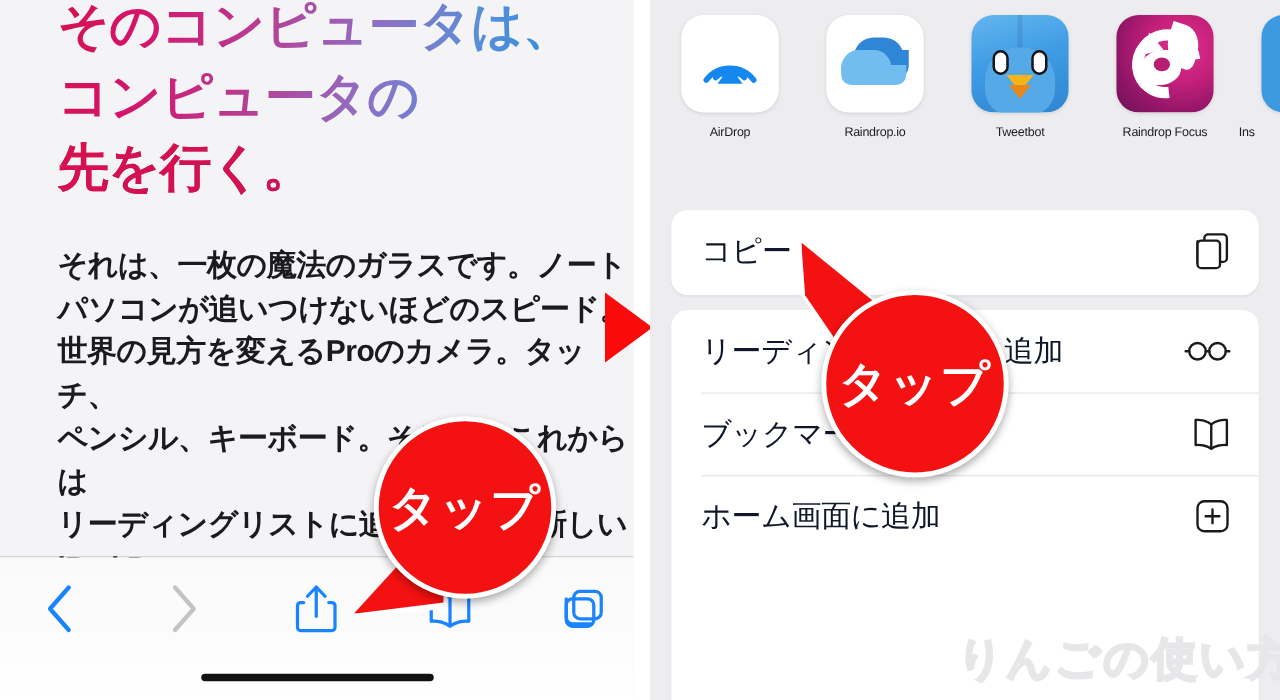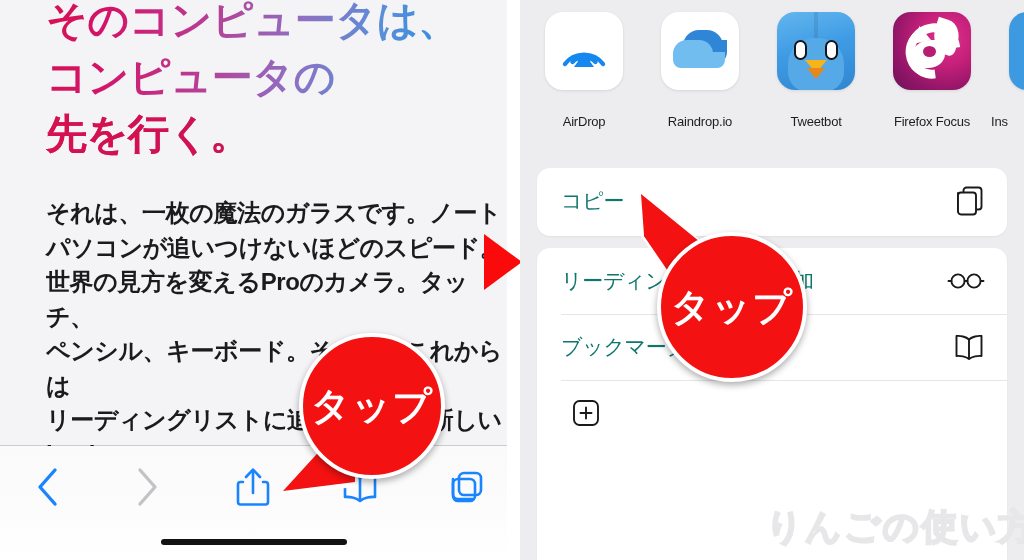--- a/index.html
+++ b/index.html
@@ -84,21 +84,21 @@
   }
   .app-cell{
     position:absolute;top:0;width:116px;text-align:center;
   }
   .app-tile{
     width:78px;height:78px;border-radius:18px;margin:0 auto;
     position:relative;overflow:hidden;
     box-shadow:0 1px 3px rgba(0,0,0,0.10);
   }
   .app-label{
-    margin-top:24px;font-size:13px;color:#1d1d1f;
+    margin-top:11px;font-size:10px;color:#1d1d1f;
     letter-spacing:-0.2px;white-space:nowrap;
     overflow:hidden;
   }
   .app-tile.white{background:#ffffff;}
 
   
   .cloud-back{position:absolute;left:22px;top:18px;width:40px;height:32px;border-radius:16px;background:#2f86d6;}
   .cloud-back2{position:absolute;left:38px;top:28px;width:28px;height:24px;border-radius:0 0 12px 12px;background:#2f86d6;}
   .cloud-front{position:absolute;left:12px;top:28px;width:40px;height:28px;border-radius:14px;background:#72bdf0;}
   .cloud-front2{position:absolute;left:12px;top:40px;width:52px;height:16px;border-radius:0 0 8px 8px;background:#72bdf0;}
@@ -137,21 +137,21 @@
   #card-b{top:248px;height:330px;}
   .menu-row{
     position:relative;height:66px;display:flex;align-items:center;
     padding:0 22px 0 24px;box-sizing:border-box;
   }
   .menu-row + .menu-row:before{
     content:"";position:absolute;left:24px;right:0;top:0;height:1px;
     background:#e6e6e8;
   }
   .menu-label{
-    flex:1;font-size:21px;color:#0f766e;letter-spacing:-0.3px;
+    flex:1;font-size:24px;color:#0f172a;letter-spacing:-0.3px;
     white-space:nowrap;
   }
   .menu-icon{width:40px;display:flex;justify-content:flex-end;align-items:center;}
 
   
   .callout{position:absolute;}
   .callout .bubble{
     position:absolute;border-radius:50%;
     background:#f41111;border:4px solid #ffffff;
     box-sizing:border-box;
@@ -320,21 +320,21 @@
 
       <div class="app-cell" style="left:354px">
         <div class="app-tile">
           <div class="ff-bg"></div>
           <div class="ff-ring"></div>
           <div class="ff-tail"></div>
           <div class="ff-ear"></div>
           <div class="ff-snout"></div>
           <div class="ff-gap"></div>
         </div>
-        <div class="app-label">Firefox Focus</div>
+        <div class="app-label">Raindrop Focus</div>
       </div>
 
       <div class="app-cell" style="left:470px">
         <div class="app-tile">
           <div class="ig-bg"></div>
         </div>
         <div class="app-label" style="text-align:left;padding-left:1px">Ins</div>
       </div>
     </div>
 
@@ -370,20 +370,21 @@
           <svg width="32" height="28" viewBox="0 0 32 28">
             <path d="M16 6.5 C13 3.5 7 2.6 3.5 3 V23 C7 22.6 13 23.5 16 26 C19 23.5 25 22.6 28.5 23 V3 C25 2.6 19 3.5 16 6.5 Z" fill="none" stroke="#1a1a1d" stroke-width="1.9" stroke-linejoin="round"></path>
             <path d="M16 6.5 V26" fill="none" stroke="#1a1a1d" stroke-width="1.9"></path>
           </svg>
         </div>
       </div>
 
 
 
       <div class="menu-row">
+        <div class="menu-label">ホーム画面に追加</div>
         <div class="menu-icon">
           <svg width="30" height="30" viewBox="0 0 30 30">
             <rect x="3" y="3" width="24" height="24" rx="5.5" fill="none" stroke="#1a1a1d" stroke-width="1.9"></rect>
             <path d="M15 9.5 V20.5 M9.5 15 H20.5" stroke="#1a1a1d" stroke-width="1.9" stroke-linecap="round"></path>
           </svg>
         </div>
       </div>
     </div>
   </div>
 

